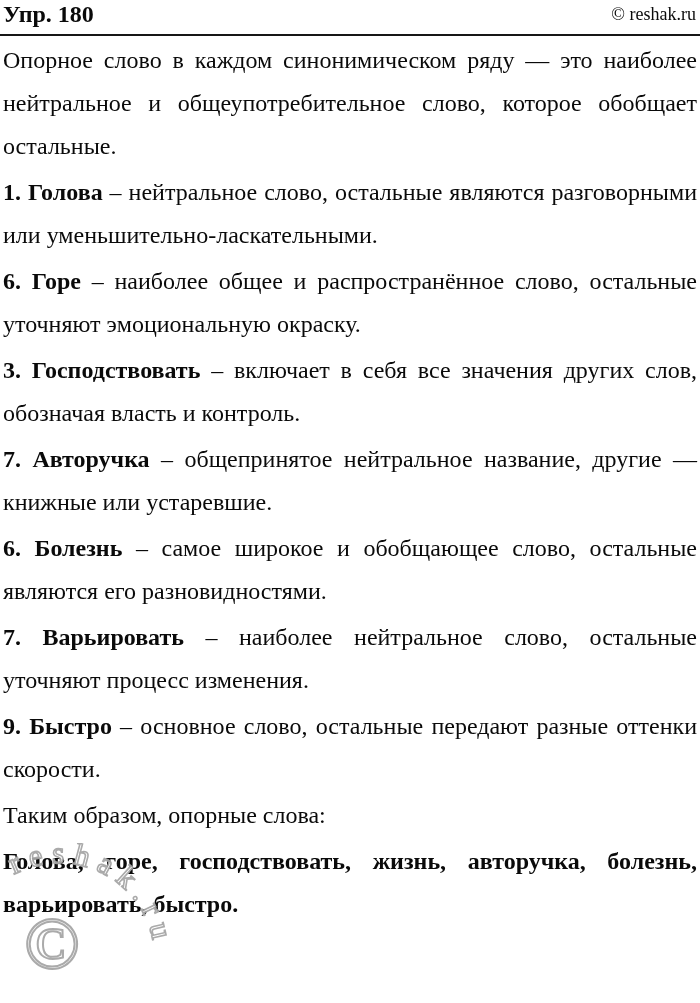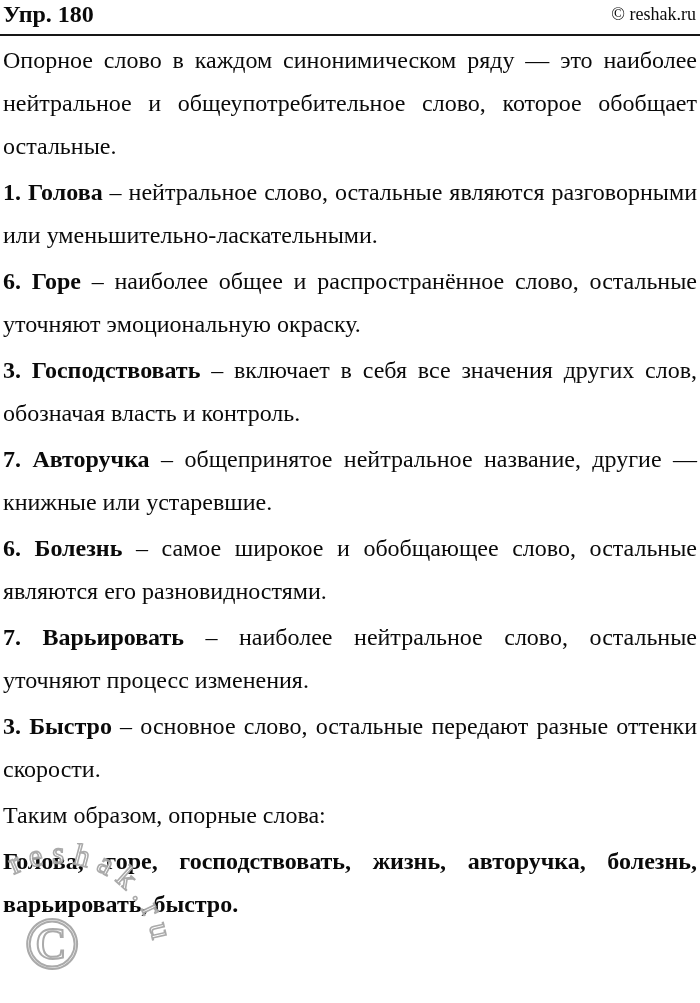--- a/index.html
+++ b/index.html
@@ -87,21 +87,21 @@
 
     <p><b class="term">3. Господствовать</b><span> – включает в себя все значения других слов, обозначая власть и контроль.</span></p>
 
 
     <p><b class="term">7. Авторучка</b><span> – общепринятое нейтральное название, другие — книжные или устаревшие.</span></p>
 
     <p><b class="term">6. Болезнь</b><span> – самое широкое и обобщающее слово, остальные являются его разновидностями.</span></p>
 
     <p><b class="term">7. Варьировать</b><span> – наиболее нейтральное слово, остальные уточняют процесс изменения.</span></p>
 
-    <p><b class="term">3. Быстро</b><span> – основное слово, остальные передают разные оттенки скорости.</span></p>
+    <p><b class="term">9. Быстро</b><span> – основное слово, остальные передают разные оттенки скорости.</span></p>
 
     <p>Таким образом, опорные слова:</p>
 
     <p class="conclusion-words">Голова, горе, господствовать, жизнь, авторучка, болезнь, варьировать, быстро.</p>
 
   </div>
 
   <svg class="watermark" width="200" height="162" viewBox="0 0 200 162" xmlns="http://www.w3.org/2000/svg">
     <defs>
       <path id="wm-arc" d="M 1 42 A 95 95 0 0 1 151 147" fill="none"></path>

